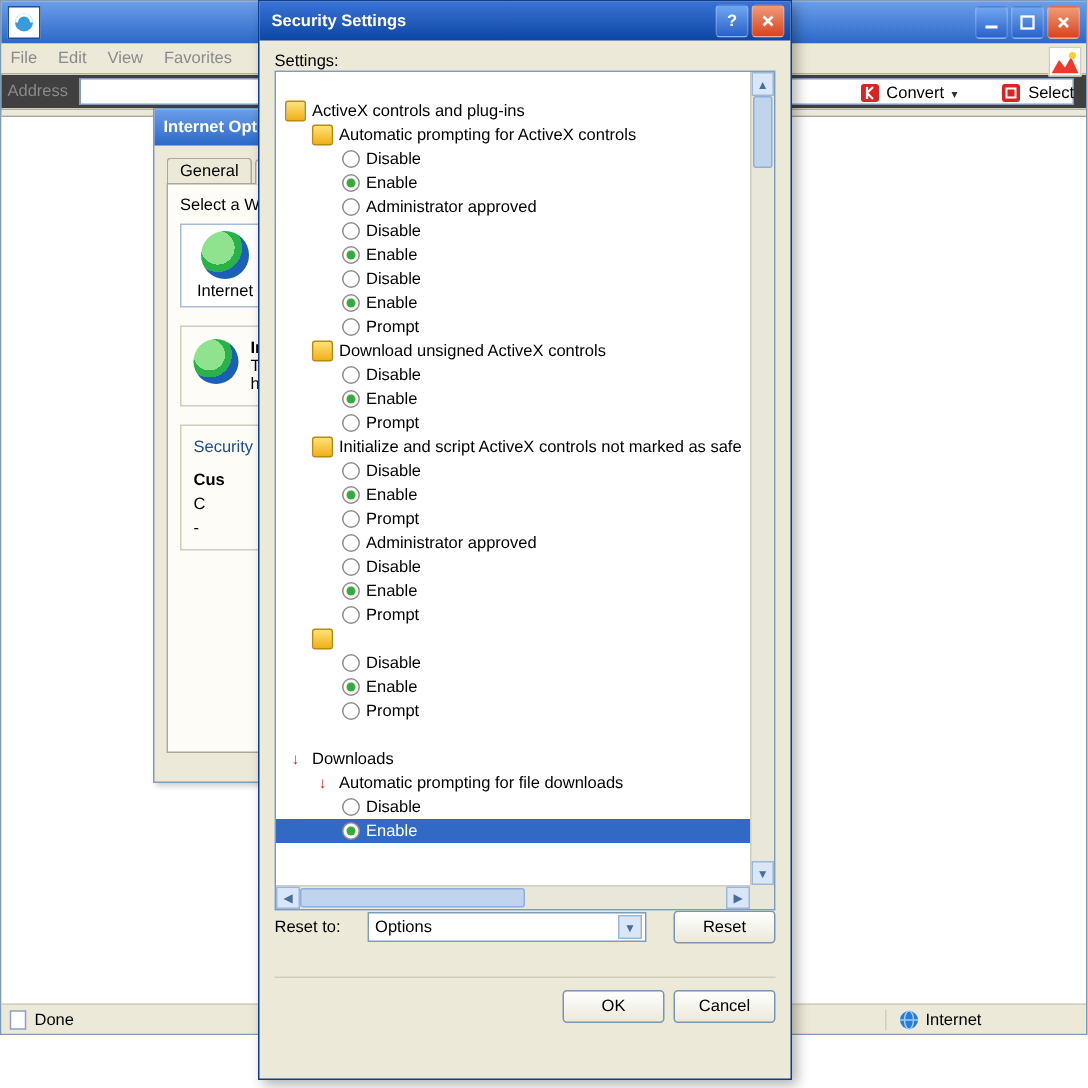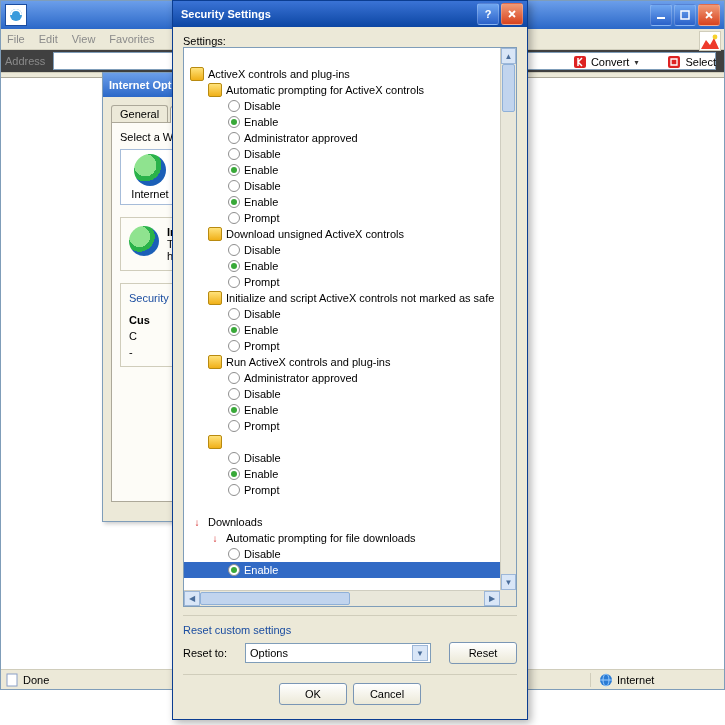--- a/index.html
+++ b/index.html
@@ -315,23 +315,23 @@
     min-width: 68px; height: 22px;
     border: 1px solid #7a96b5;
     border-radius: 3px;
     background: linear-gradient(to bottom,#fff,#ece9d8);
     padding: 0 10px;
     display: inline-flex; align-items: center; justify-content: center;
     font-size: 11px;
   }
   .ss-footer {
     border-top: 1px solid #d0cdbb;
-    margin-top: 10px;
+    margin-top: 22px;
     padding-top: 8px;
-    display: flex; justify-content: center; gap: 6px;
+    display: flex; justify-content: flex-end; gap: 6px;
   }
 
   svg { display: block; }
 </style>
 </head>
 <body>
 
 <div class="ie-window">
   <div class="ie-titlebar">
     <span class="ie-icon-box">
@@ -519,24 +519,20 @@
             <span>Disable</span>
           </div>
           <div class="opt-row">
             <span class="radio sel"></span>
             <span>Enable</span>
           </div>
           <div class="opt-row">
             <span class="radio"></span>
             <span>Prompt</span>
           </div>
-          <div class="grp-row">
-            <span class="ax-ic"></span>
-            <span>Run ActiveX controls and plug-ins</span>
-          </div>
           <div class="opt-row">
             <span class="radio"></span>
             <span>Administrator approved</span>
           </div>
           <div class="opt-row">
             <span class="radio"></span>
             <span>Disable</span>
           </div>
           <div class="opt-row">
             <span class="radio sel"></span>
@@ -589,21 +585,20 @@
       <div class="hscrollbar">
         <div class="arr">◀</div>
         <div class="track">
           <div class="thumb"></div>
         </div>
         <div class="arr">▶</div>
       </div>
       <div class="corner"></div>
     </div>
 
-    <div class="reset-header">Reset custom settings</div>
     <div class="reset-row">
       <span>Reset to:</span>
       <div class="select-box">
         <span>Options</span>
         <span class="dd">▼</span>
       </div>
       <div class="xp-btn">Reset</div>
     </div>
 
     <div class="ss-footer">

